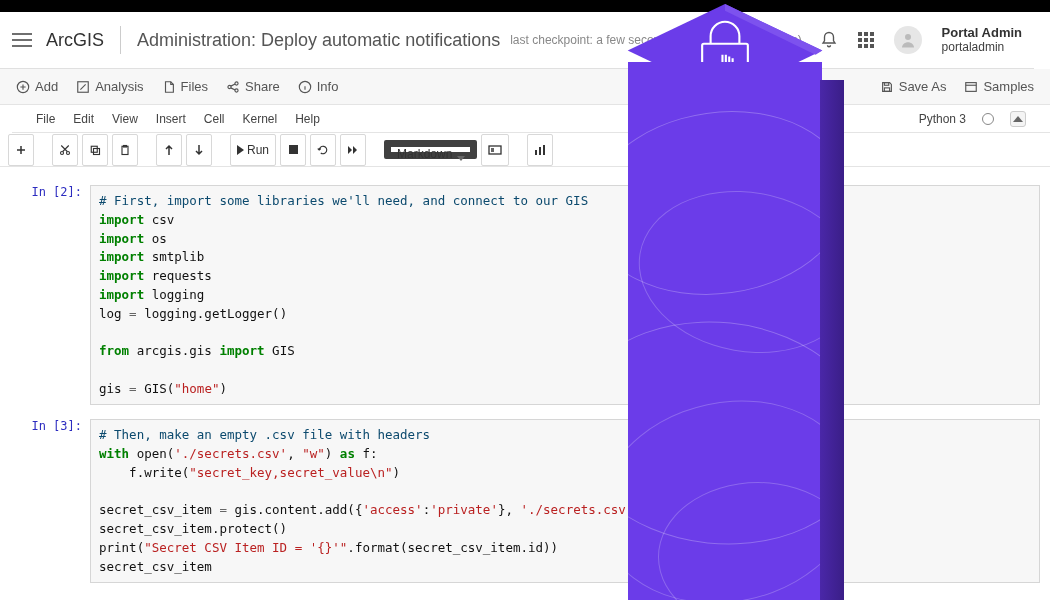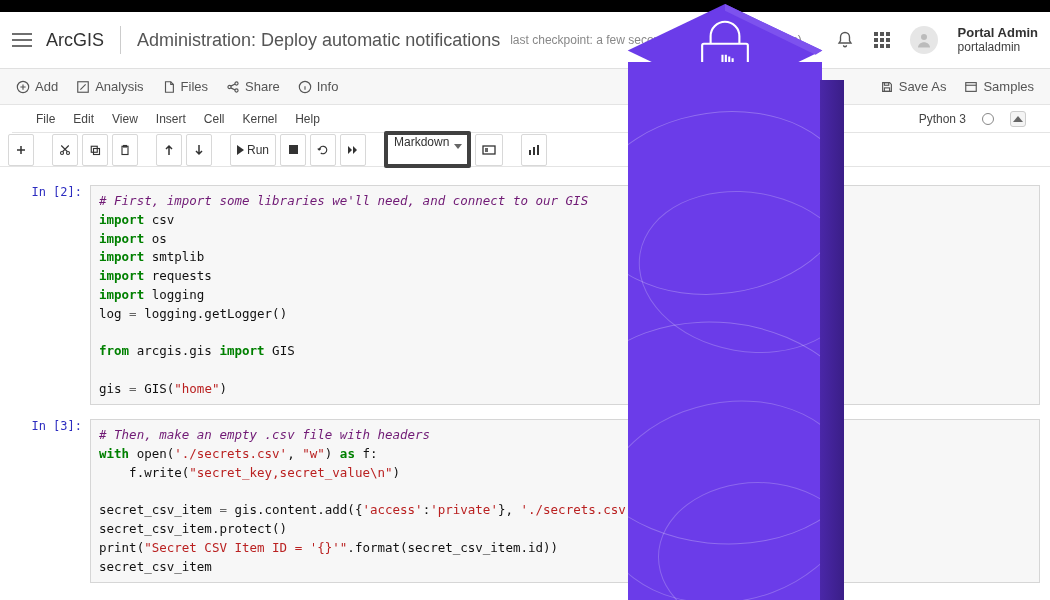--- a/index.html
+++ b/index.html
@@ -1,20 +1,20 @@
 <!DOCTYPE html>
 <html><head>
 <meta charset="utf-8">
 <style>
 * { margin: 0; padding: 0; box-sizing: border-box; }
 body { font-family: -apple-system, BlinkMacSystemFont, "Segoe UI", Arial, sans-serif; font-size: 13px; color: #323232; background: #fff; width: 1050px; height: 600px; overflow: hidden; position: relative; }
 .topblack { position: absolute; top: 0; left: 0; right: 0; height: 12px; background: #000; z-index: 1; }
 
 
-.header { position: absolute; top: 12px; left: 0; right: 0; height: 57px; border-bottom: 1px solid #e0e0e0; display: flex; align-items: center; padding: 0 12px; background: #fff; z-index: 2; }
+.header { position: absolute; top: 12px; left: 0; right: 16px; height: 57px; border-bottom: 1px solid #e0e0e0; display: flex; align-items: center; padding: 0 12px; background: #fff; z-index: 2; }
 .ham { width: 20px; height: 20px; display: flex; flex-direction: column; justify-content: center; gap: 4px; cursor: pointer; margin-right: 14px; }
 .ham span { height: 2px; background: #6f6f6f; }
 .brand { font-size: 18px; color: #323232; font-weight: 400; margin-right: 16px; }
 .vdiv { width: 1px; height: 28px; background: #ccc; margin-right: 16px; }
 .title { font-size: 18px; color: #555; font-weight: 300; }
 .checkpoint { font-size: 12px; color: #888; margin-left: 10px; }
 .header-right { margin-left: auto; display: flex; align-items: center; gap: 20px; }
 .bell, .apps { color: #555; cursor: pointer; }
 .apps { display: grid; grid-template-columns: repeat(3,4px); grid-template-rows: repeat(3,4px); gap: 2px; }
 .apps span { background: #555; }
@@ -34,33 +34,33 @@
 .jmenu span { cursor: pointer; }
 .jmenu-right { margin-left: auto; display: flex; align-items: center; gap: 16px; font-size: 12px; color: #444;}
 .trust-ring { width: 12px; height: 12px; border: 1px solid #888; border-radius: 50%; }
 .jpanel { width: 16px; height: 16px; background: #f4f4f4; border:1px solid #ccc; border-radius:3px; display:flex; align-items:center; justify-content:center;}
 .jpanel::before{content:"";border-left:5px solid transparent;border-right:5px solid transparent;border-bottom:6px solid #666;}
 
 
 .jtool { position: absolute; top: 133px; left: 0; right: 0; height: 34px; background: #fff; border-bottom: 1px solid #e4e4e4; display: flex; align-items: center; padding: 0 8px; gap: 4px; z-index: 2;}
 .tbtn { border: 1px solid #d8d8d8; background: #fff; height: 32px; min-width: 26px; padding: 0 6px; display:flex; align-items:center; justify-content:center; border-radius: 2px; cursor:pointer; font-size:12px; color:#333;}
 .tsep { width: 10px; }
-.tselect { border:4px solid #404040; height:37px; font-size:12px; padding: 0 18px 0 6px; border-radius:2px; background:#fff; position:relative;}
+.tselect { border:7px solid #404040; height:19px; font-size:12px; padding: 0 18px 0 6px; border-radius:2px; background:#fff; position:relative;}
 .tselect::after{content:""; position:absolute; right:5px; top:9px; border-left:4px solid transparent;border-right:4px solid transparent;border-top:5px solid #666;}
 .stopsq{width:9px;height:9px;background:#333;}
 .play{width:0;height:0;border-top:5px solid transparent;border-bottom:5px solid transparent;border-left:7px solid #333;display:inline-block;margin-right:3px;}
 
 
 .notebook { position: absolute; top: 167px; left: 0; right: 0; bottom: 0; padding: 18px 10px 0 10px; overflow: hidden; }
 .cell { display: flex; margin-bottom: 14px; }
 .prompt { width: 80px; text-align: right; padding-right: 8px; font-family: "Menlo","Consolas",monospace; font-size: 12px; flex-shrink:0;}
 .prompt.in { color: #2c2cc0; }
 .cellbody { flex: 1; }
 .codebox { border: 1px solid #d6d6d6; background: #f7f7f7; padding: 6px 8px; font-family: "Menlo","Consolas",monospace; font-size: 12.5px; line-height: 1.5; white-space: pre; color:#111;}
-.c-comment { color: #701a75; font-style: italic; }
+.c-comment { color: #0c4a6e; }
 .c-kw { color: #008000; font-weight: bold; }
 .c-str { color: #ba2121; }
 .c-op { color: #666; }
 
 
 .promo { position:absolute; top:0; left:610px; width:230px; height:600px; z-index:5; }
 .promo-hex { position:absolute; top:4px; left:0; width:230px; height:110px;}
 .promo-body { position:absolute; top:62px; left:18px; width:194px; height:538px; background:#6b3ce9; overflow:hidden;}
 .promo-body::before, .promo-body::after{content:"";position:absolute;border:1px solid rgba(255,255,255,0.25);border-radius:50%;}
 .promo-body::before{width:260px;height:180px;left:-40px;top:50px;transform:rotate(-8deg);}

